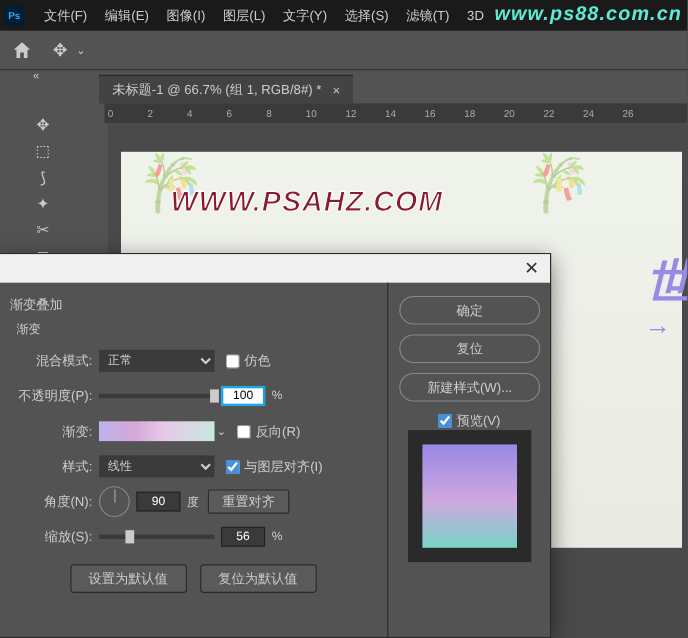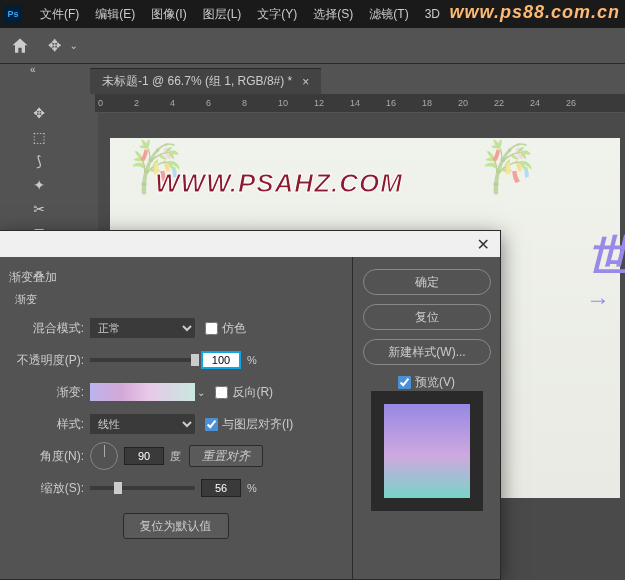--- a/index.html
+++ b/index.html
@@ -1,20 +1,20 @@
 <!DOCTYPE html>
 <html><head>
 <meta charset="utf-8">
 <style>
 * { margin: 0; padding: 0; box-sizing: border-box; font-family: "Microsoft YaHei", Arial, sans-serif; }
 body { width: 625px; height: 580px; background: #535353; overflow: hidden; position: relative; }
 .topbar { height: 28px; background: #1a1a1a; display: flex; align-items: center; padding: 0 4px; }
 .ps-icon { width: 18px; height: 18px; background: #001e36; color: #31a8ff; font-size: 9px; font-weight: bold; display: flex; align-items: center; justify-content: center; margin-right: 10px; border-radius: 2px; }
 .menu-item { color: #ccc; font-size: 12px; padding: 0 8px; cursor: pointer; }
-.watermark { position: absolute; right: 5px; top: 2px; color: #fdba74; font-size: 18px; font-weight: bold; font-style: italic; letter-spacing: 1px; pointer-events: none; z-index: 100; }
+.watermark { position: absolute; right: 5px; top: 2px; color: #5eead4; font-size: 18px; font-weight: bold; font-style: italic; letter-spacing: 1px; pointer-events: none; z-index: 100; }
 .options-bar { height: 36px; background: #535353; display: flex; align-items: center; padding: 0 10px; border-bottom: 1px solid #2a2a2a; }
 .home-icon { width: 20px; height: 20px; color: #ccc; margin-right: 18px; cursor: pointer; }
 .move-icon { color: #ccc; font-size: 16px; margin-right: 8px; }
 .tab-bar { display: flex; padding-left: 90px; height: 30px; align-items: flex-end; background: #535353; text-align: right; }
 .doc-tab { background: #434343; color: #ccc; font-size: 12px; padding: 4px 12px; border-top: 1px solid #2a2a2a; display: flex; align-items: center; }
 .tab-close { margin-left: 10px; color: #ccc; cursor: pointer; }
 .expand-chev { position: absolute; left: 30px; top: 64px; color: #ccc; font-size: 10px; }
 .ruler-h { position: absolute; left: 95px; top: 94px; right: 0; height: 18px; background: #3a3a3a; color: #aaa; font-size: 9px; display: flex; align-items: center; overflow: hidden; }
 .ruler-tick { width: 36px; flex-shrink: 0; text-align: left; padding-left: 3px; }
 .tools { position: absolute; left: 22px; top: 98px; width: 60px; background: #535353; padding: 4px; display: flex; flex-wrap: wrap; gap: 2px; }
@@ -40,21 +40,21 @@
 .chev { color: #ccc; margin-left: 2px; font-size: 10px; }
 .chk { width: 13px; height: 13px; margin: 0 4px 0 10px; accent-color: #4a90d9; }
 .chk-label { color: #ccc; font-size: 12px; }
 .slider-track { width: 105px; height: 4px; background: #3a3a3a; position: relative; margin-right: 6px; }
 .slider-thumb { position: absolute; top: -4px; width: 8px; height: 12px; background: #ccc; transform: translateX(-50%); }
 .num-input { width: 40px; height: 18px; background: #3a3a3a; color: #fff; border: 1px solid #222; font-size: 11px; text-align: center; }
 .num-input.active { background: #fff; color: #000; border: 2px solid #0ea5e9; }
 .pct { color: #ccc; font-size: 11px; margin-left: 6px; }
 .angle-dial { width: 28px; height: 28px; border: 1px solid #888; border-radius: 50%; position: relative; margin-right: 6px; }
 .angle-line { position: absolute; width: 1px; height: 12px; background: #aaa; left: 50%; top: 2px; transform-origin: bottom; }
-.btn-sm { background: #5a5a5a; color: #ccc; border: 1px solid #2a2a2a; height: 22px; padding: 0 12px; font-size: 12px; margin-left: 8px; cursor: pointer; border-radius: 2px; font-style: italic; }
+.btn-sm { background: #5a5a5a; color: #ccc; border: 1px solid #2a2a2a; height: 22px; padding: 0 12px; font-size: 12px; margin-left: 8px; cursor: pointer; border-radius: 2px; }
 .btn-row { display: flex; justify-content: center; margin-top: 14px; gap: 12px; }
 .default-btn { background: #5a5a5a; color: #ccc; border: 1px solid #2a2a2a; height: 26px; padding: 0 16px; font-size: 12px; cursor: pointer; border-radius: 3px; }
 .side-btn { width: 128px; height: 26px; background: transparent; color: #ccc; border: 1px solid #888; border-radius: 13px; font-size: 12px; margin-bottom: 9px; cursor: pointer; display: block; }
 .preview-chk { display: flex; align-items: center; justify-content: center; margin: 4px 0 0 0; }
 .preview-swatch { width: 112px; height: 120px; background: #2a2a2a; margin: 0 auto; padding: 13px; }
 .swatch-inner { width: 100%; height: 100%; background: linear-gradient(180deg, #9788e4 0%, #cfa8df 55%, #78d4c7 100%); }
 svg { width: 100%; height: 100%; }
 </style>
 </head>
 <body>
@@ -185,20 +185,21 @@
       <div class="row">
         <span class="row-label">缩放(S):</span>
         <div class="slider-track">
             <div class="slider-thumb" style="left:27%"></div>
           </div>
         <input class="num-input" value="56" style="">
         <span class="pct">%</span>
       </div>
 
       <div class="btn-row">
+        <button class="default-btn">设置为默认值</button>
         <button class="default-btn">复位为默认值</button>
       </div>
     </div>
 
     <div class="dlg-right">
       <button class="side-btn">确定</button>
       <button class="side-btn">复位</button>
       <button class="side-btn">新建样式(W)...</button>
       <div class="preview-chk">
         <input type="checkbox" class="chk" checked="" style="margin-left: 0px;">

